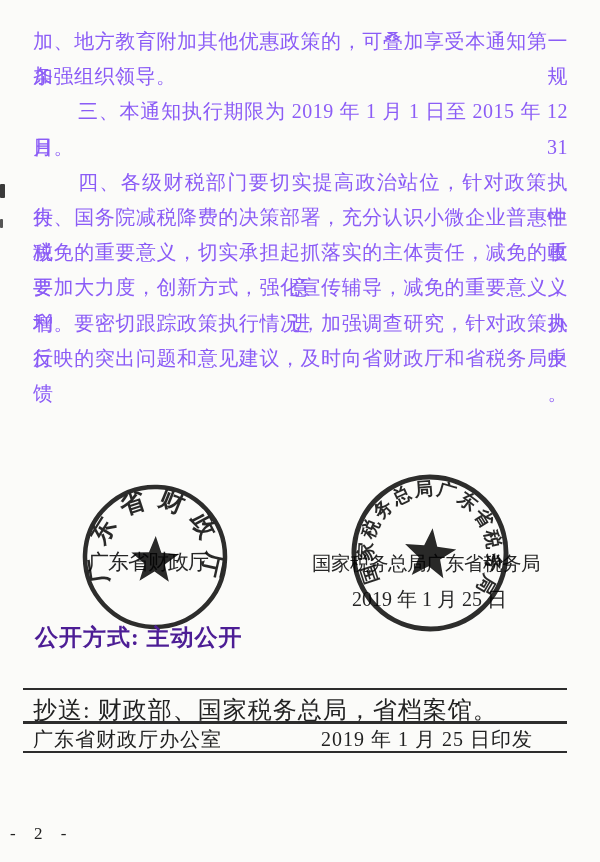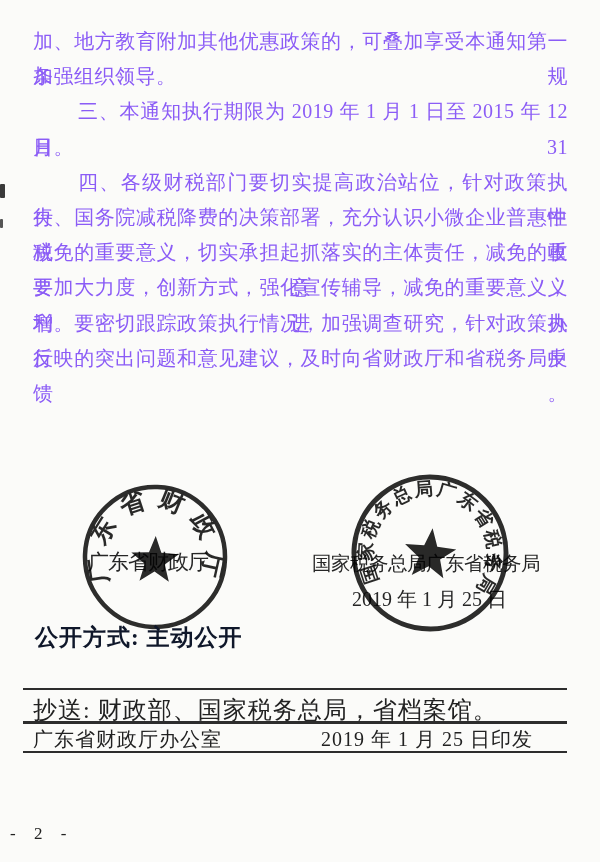--- a/index.html
+++ b/index.html
@@ -57,21 +57,21 @@
   }
   .seal-finance svg text { font-size: 25px; letter-spacing: 10px; }
   .seal-tax     svg text { font-size: 18.5px; letter-spacing: 2.5px; }
   .disclosure {
     position: absolute;
     left: 35px;
     top: 622px;
     font-size: 23px;
     font-weight: 700;
     letter-spacing: 1px;
-    color: #0f172a;
+    color: #4c1d95;
     white-space: nowrap;
   }
   
   .hr {
     position: absolute;
     left: 23px;
     width: 544px;
     height: 2px;
     background: #2d2d2d;
   }

